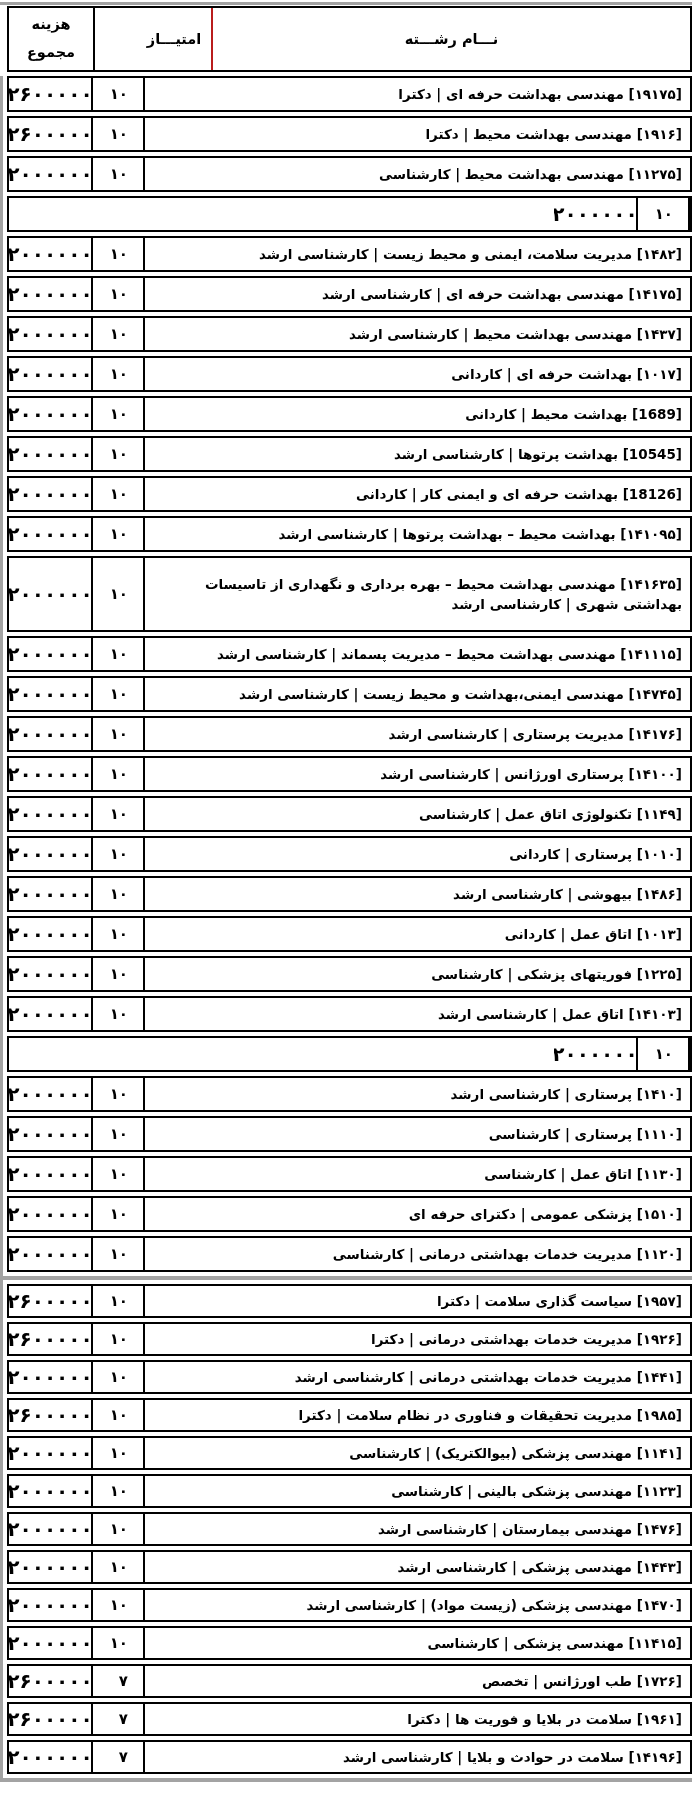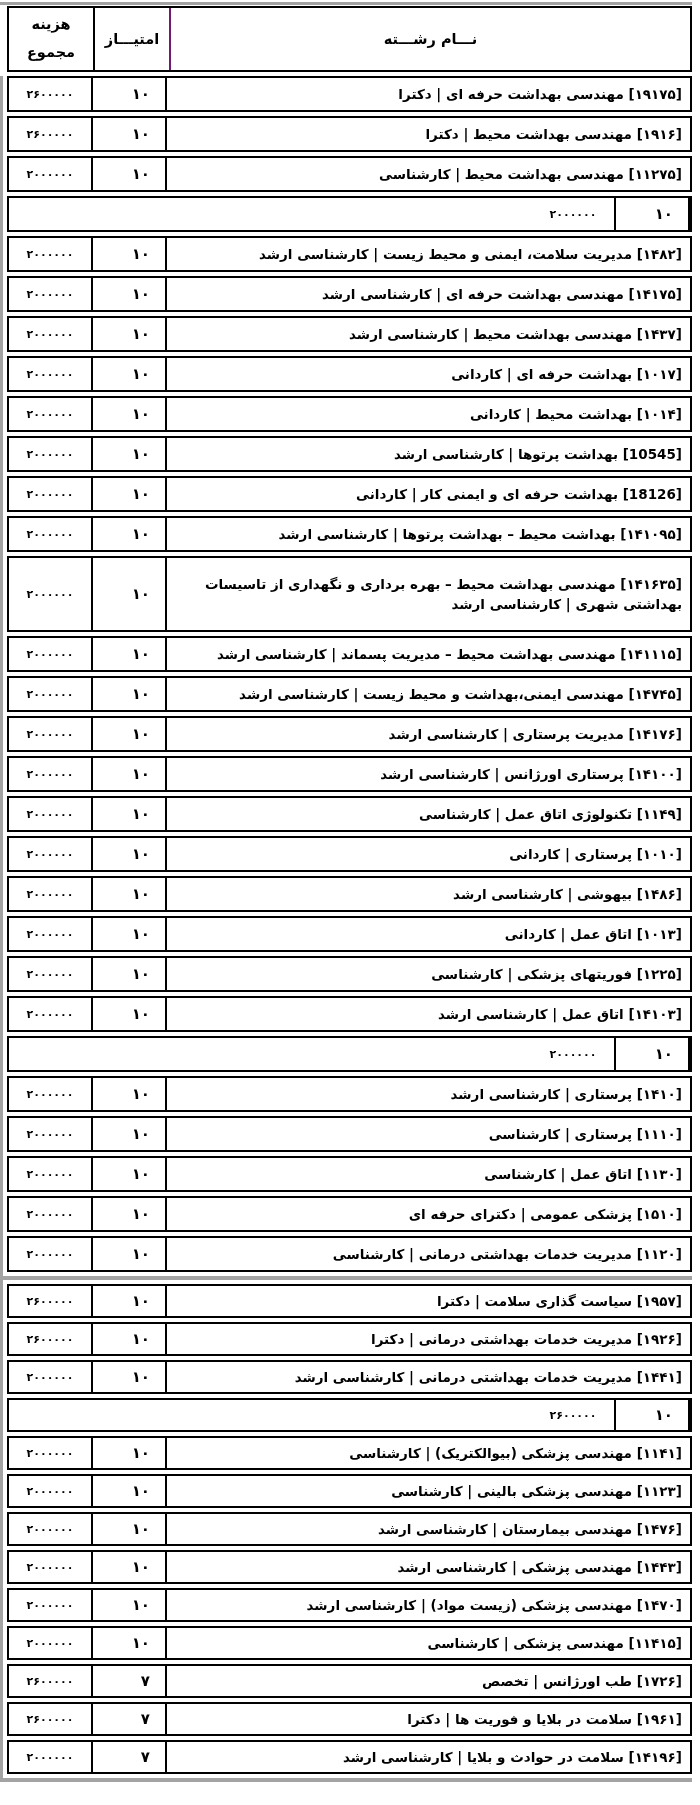--- a/index.html
+++ b/index.html
@@ -14,24 +14,24 @@
   .band-2{top:1778px;left:0;width:692px;height:4px;}
   .table-wrap{position:absolute;top:6px;right:8px;width:685px;}
   .headbox,.rowbox{display:flex;border:2px solid #000;background:#fff;box-sizing:border-box;margin-bottom:4px;}
   .headbox{height:66px;}
   .rowbox{height:36px;}
   .segment-2{margin-top:12px;}
   .segment-2 .rowbox{height:34px;}
   .rowbox.tall{height:76px;}
   .cell{display:flex;align-items:center;box-sizing:border-box;overflow:hidden;}
   .cell-name{flex:1;justify-content:flex-start;text-align:right;padding:2px 8px 2px 6px;font-size:13.5px;line-height:1.5;}
-  .cell-score{width:74px;border-right:2px solid #000;justify-content:flex-start;padding-right:15px;font-size:15px;}
-  .cell-cost{width:84px;border-right:2px solid #000;justify-content:center;font-size:11px;letter-spacing:0.5px;}
+  .cell-score{width:52px;border-right:2px solid #000;justify-content:flex-start;padding-right:15px;font-size:15px;}
+  .cell-cost{width:84px;border-right:2px solid #000;justify-content:center;font-size:20px;letter-spacing:0.5px;}
   .head-name{flex:1;display:flex;align-items:center;justify-content:center;font-size:14.5px;}
-  .head-score{width:74px;border-right:2px solid #701a75;display:flex;align-items:center;justify-content:center;font-size:14.5px;}
+  .head-score{width:74px;border-right:2px solid #b91c1c;display:flex;align-items:center;justify-content:center;font-size:14.5px;margin-left:42px;}
   .head-cost{width:84px;border-right:2px solid #000;display:flex;flex-direction:column;align-items:center;justify-content:center;font-size:14.5px;line-height:1.9;}
 </style>
 </head>
 <body>
 
 <div class="page">
   <div class="shadow top-shadow"></div>
   <div class="shadow left-shadow"></div>
   <div class="shadow band-1"></div>
   <div class="shadow band-2"></div>
@@ -87,21 +87,21 @@
     <div class="cell cell-cost">۲۰۰۰۰۰۰</div>
   </div>
 
   <div class="rowbox">
     <div class="cell cell-name">[۱۰۱۷] بهداشت حرفه ای | کاردانی</div>
     <div class="cell cell-score">۱۰</div>
     <div class="cell cell-cost">۲۰۰۰۰۰۰</div>
   </div>
 
   <div class="rowbox">
-    <div class="cell cell-name">[۱۰۱۴] بهداشت محیط | کاردانی</div>
+    <div class="cell cell-name">[1689] بهداشت محیط | کاردانی</div>
     <div class="cell cell-score">۱۰</div>
     <div class="cell cell-cost">۲۰۰۰۰۰۰</div>
   </div>
 
   <div class="rowbox">
     <div class="cell cell-name">[10545] بهداشت پرتوها | کارشناسی ارشد</div>
     <div class="cell cell-score">۱۰</div>
     <div class="cell cell-cost">۲۰۰۰۰۰۰</div>
   </div>
 
@@ -231,20 +231,21 @@
     <div class="cell cell-cost">۲۶۰۰۰۰۰</div>
   </div>
 
   <div class="rowbox">
     <div class="cell cell-name">[۱۴۴۱] مدیریت خدمات بهداشتی درمانی | کارشناسی ارشد</div>
     <div class="cell cell-score">۱۰</div>
     <div class="cell cell-cost">۲۰۰۰۰۰۰</div>
   </div>
 
   <div class="rowbox">
+    <div class="cell cell-name">[۱۹۸۵] مدیریت تحقیقات و فناوری در نظام سلامت | دکترا</div>
     <div class="cell cell-score">۱۰</div>
     <div class="cell cell-cost">۲۶۰۰۰۰۰</div>
   </div>
 
   <div class="rowbox">
     <div class="cell cell-name">[۱۱۴۱] مهندسی پزشکی (بیوالکتریک) | کارشناسی</div>
     <div class="cell cell-score">۱۰</div>
     <div class="cell cell-cost">۲۰۰۰۰۰۰</div>
   </div>
 

